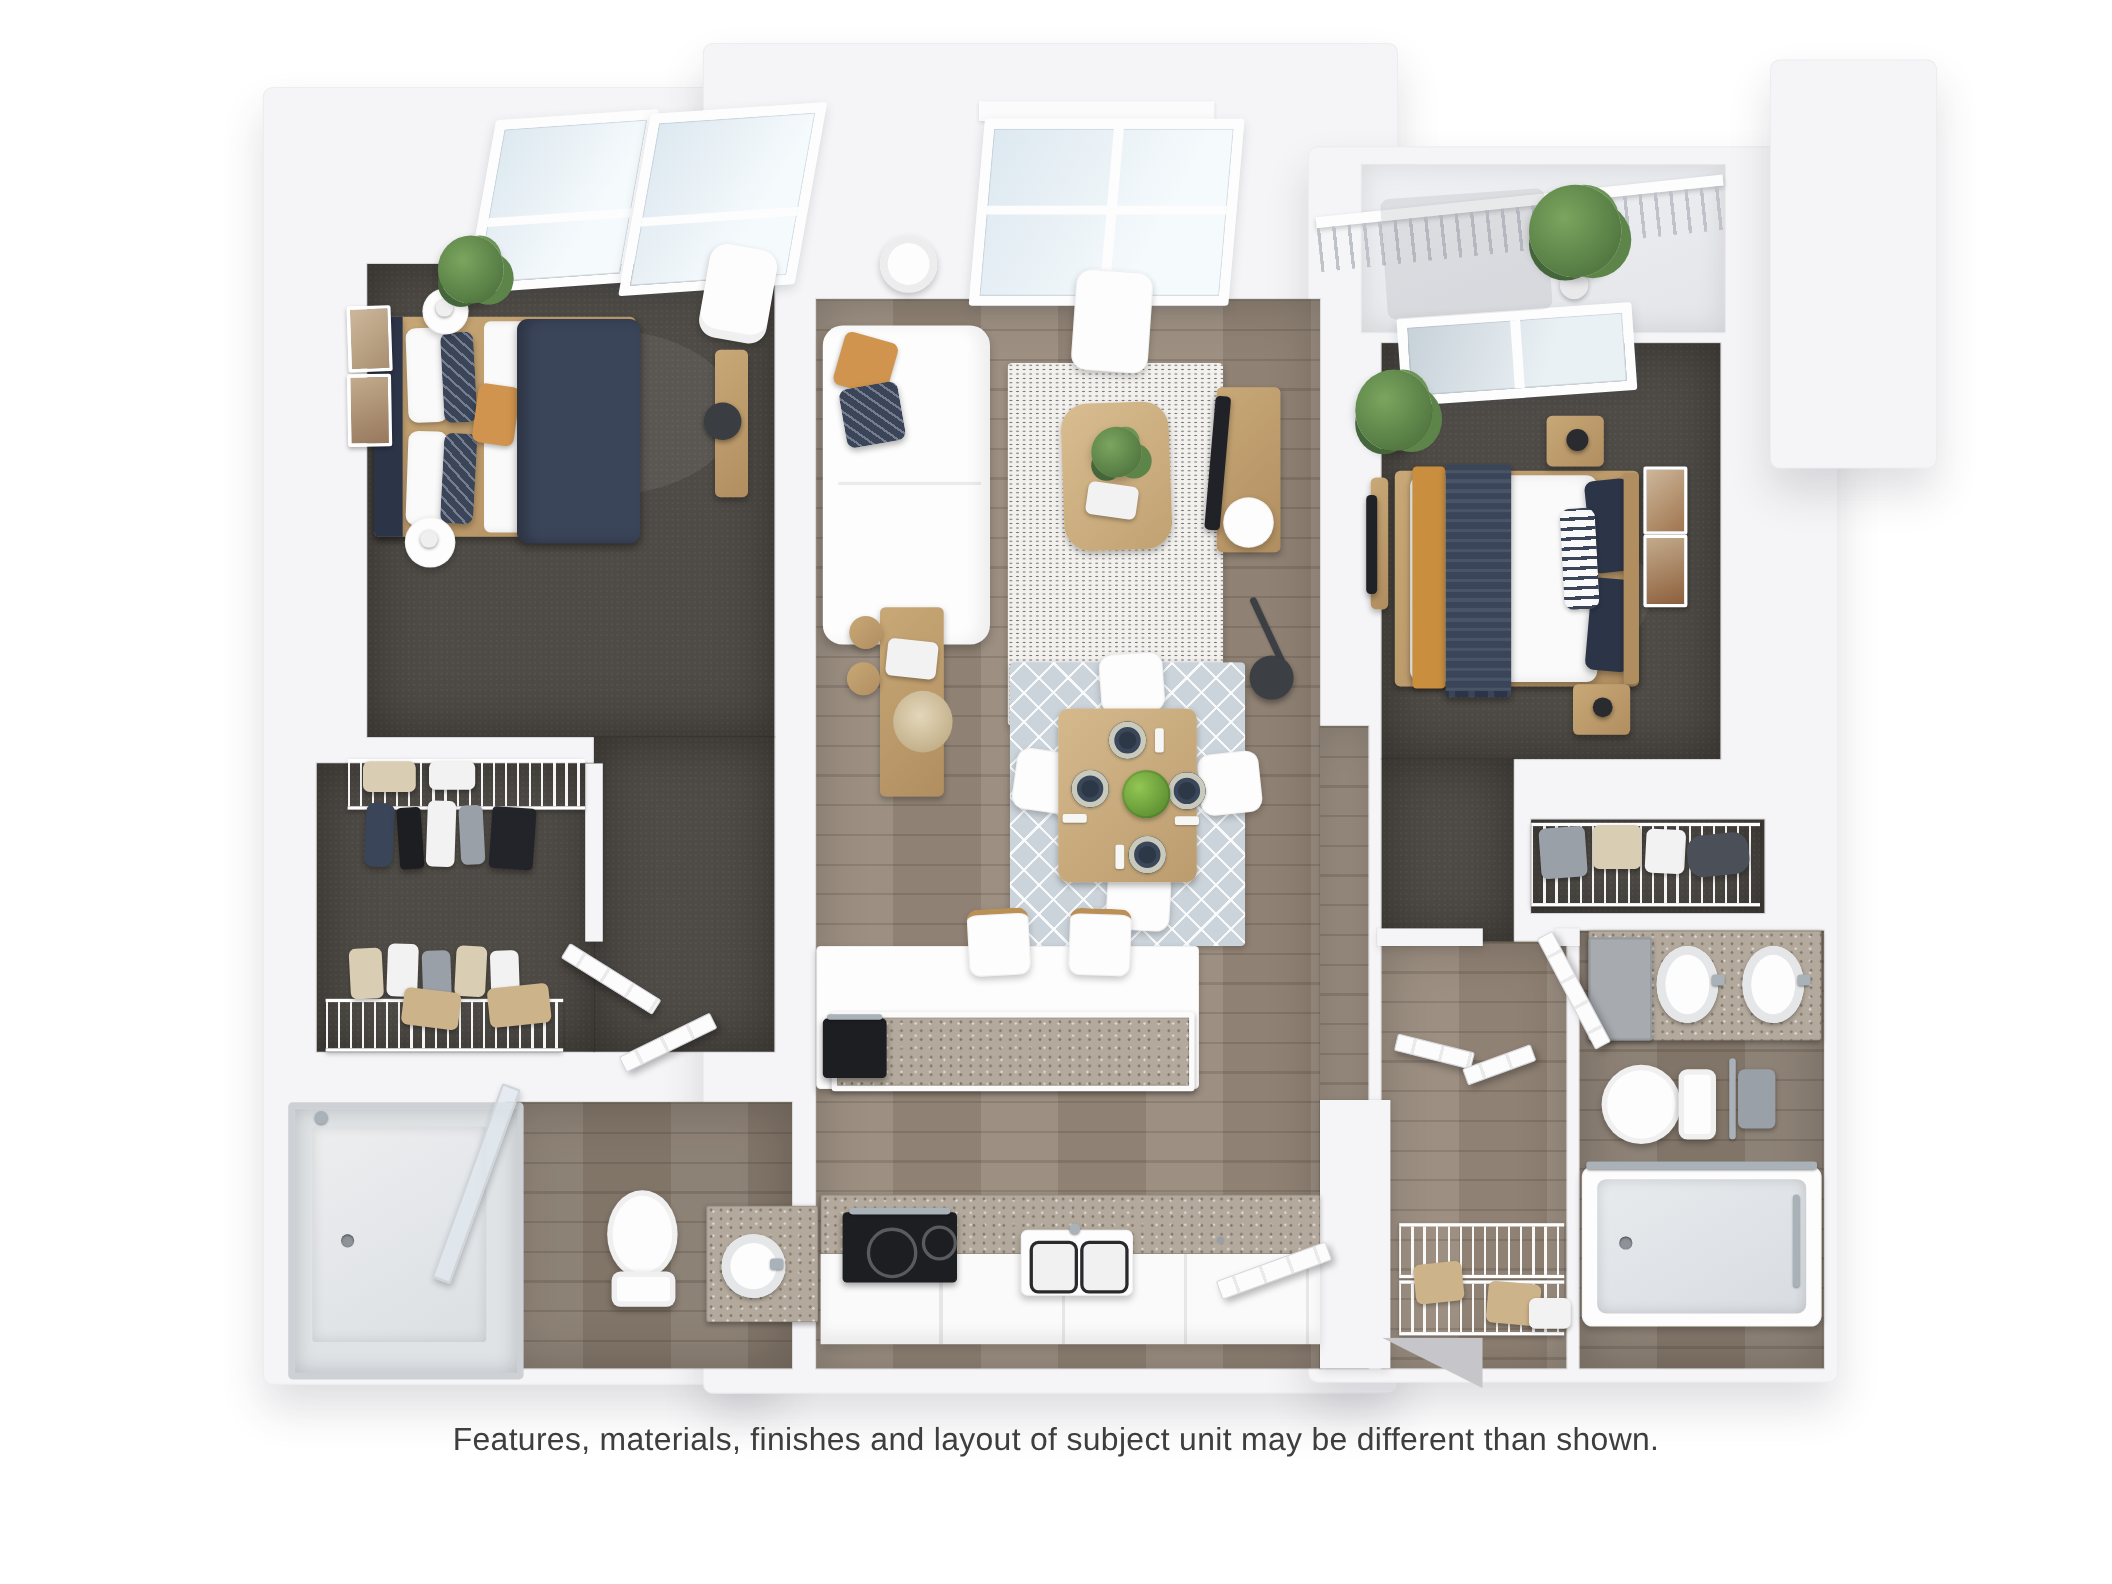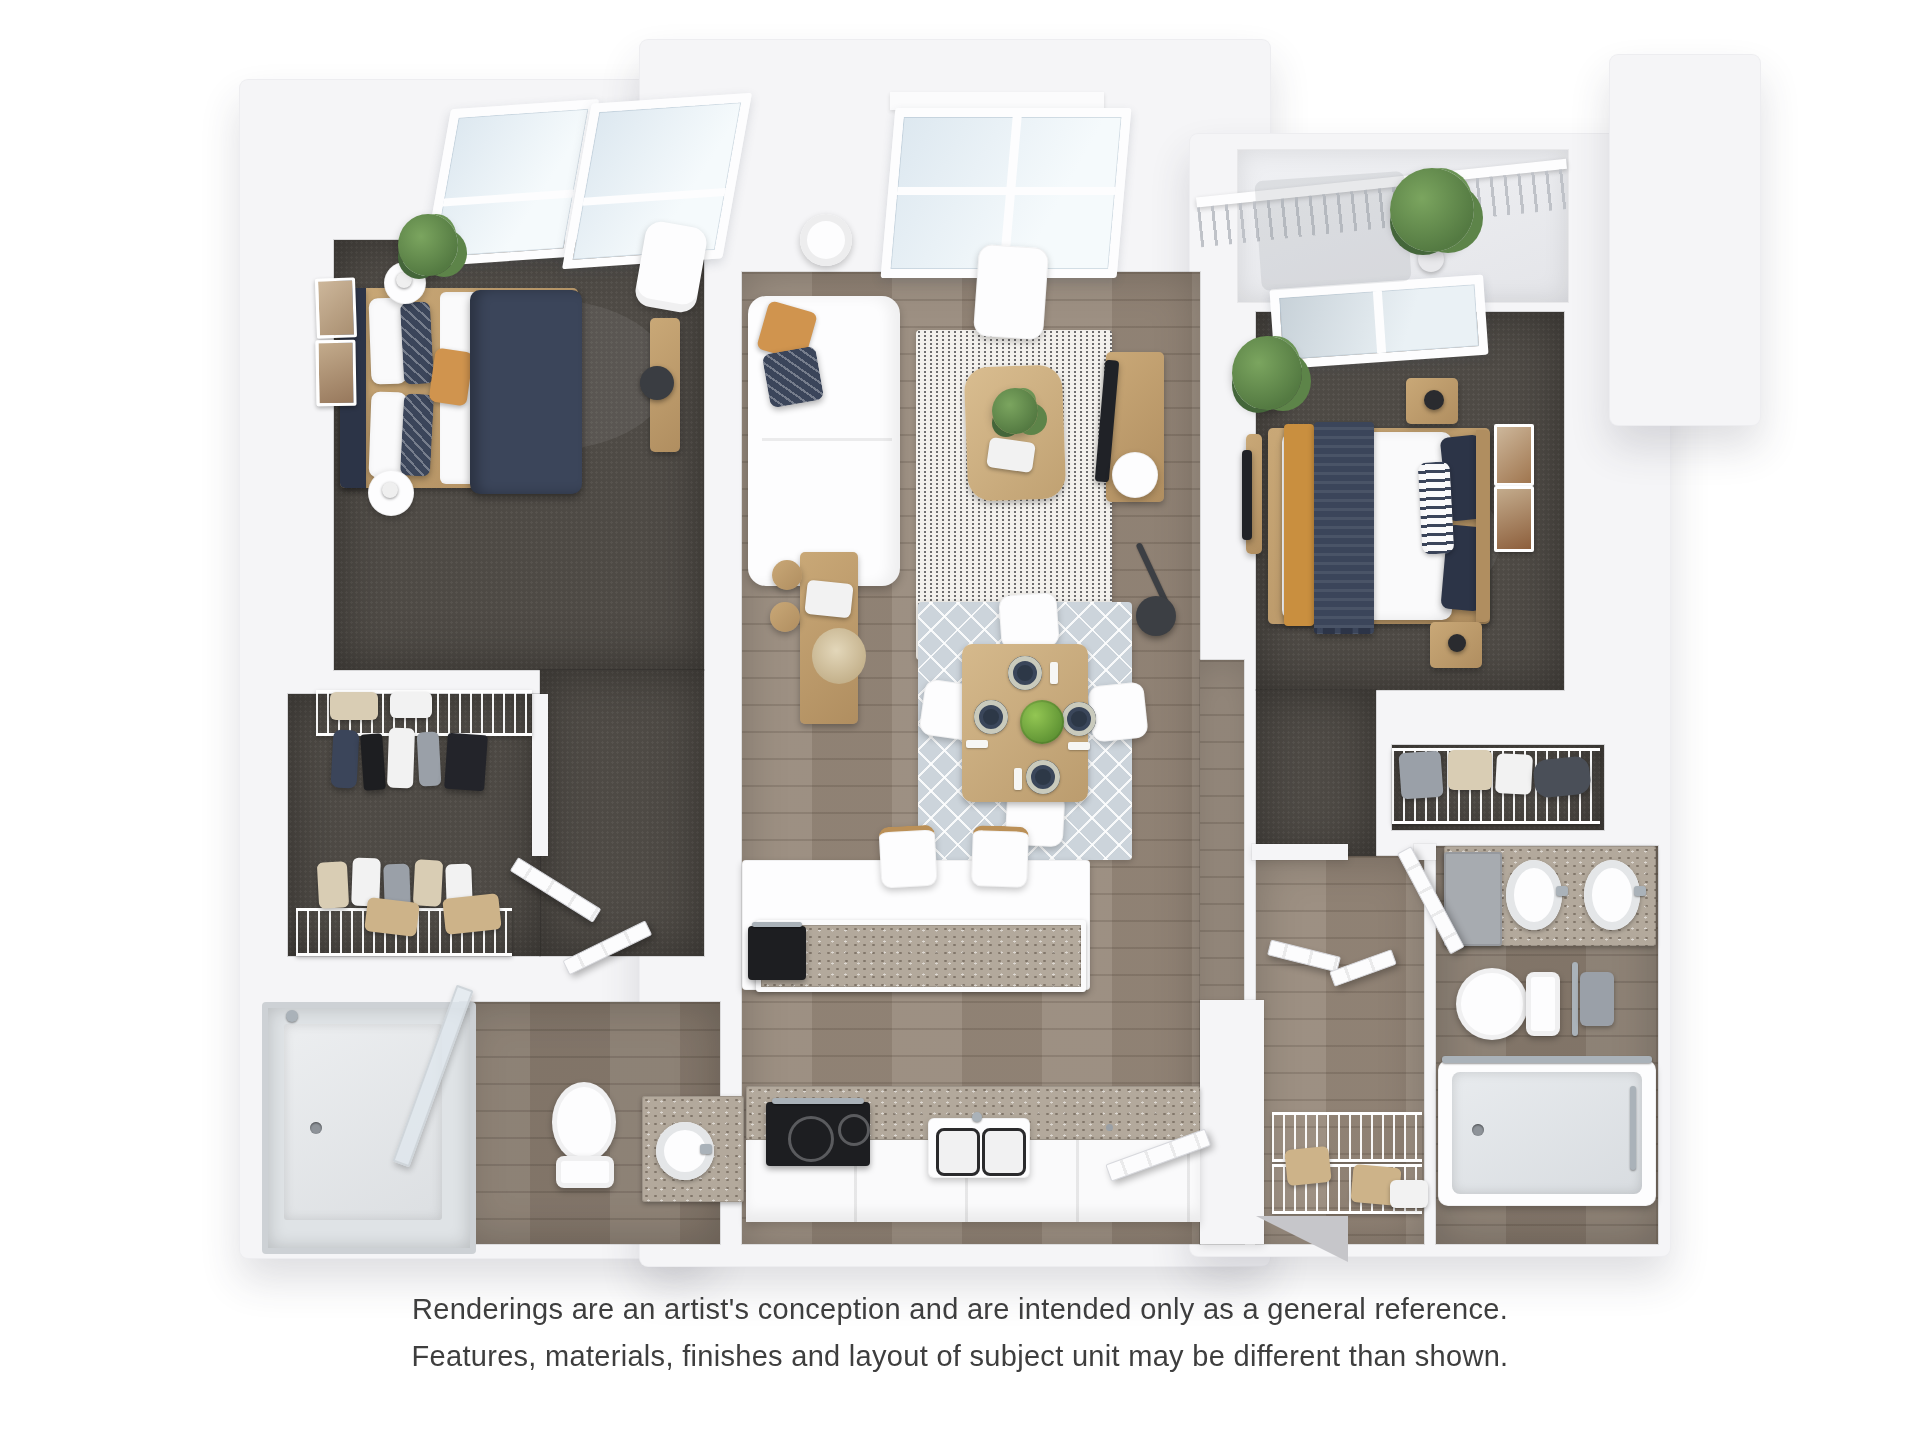--- a/index.html
+++ b/index.html
@@ -294,17 +294,16 @@
   <div class="white-piece" style="left:1438px;top:1060px;width:218px;height:146px;border-radius:10px;"></div>
   <div class="abs" style="left:1452px;top:1072px;width:190px;height:122px;background:linear-gradient(150deg,#e8ebee,#d8dce0);border-radius:8px;box-shadow:inset 0 0 12px rgba(0,0,0,.15);"></div>
   <div class="abs round" style="left:1472px;top:1124px;width:12px;height:12px;background:#8e9399;box-shadow:inset 0 1px 2px rgba(0,0,0,.5);"></div>
   <div class="chrome" style="left:1442px;top:1056px;width:210px;height:7px;"></div>
   <div class="chrome" style="left:1630px;top:1086px;width:6px;height:84px;"></div>
   <div class="door-leaf vert" style="left:1396px;top:850px;width:14px;height:112px;transform:rotate(-28deg);transform-origin:top center;"></div>
   <div class="door-leaf" style="left:1268px;top:948px;width:70px;height:14px;transform:rotate(14deg);"></div>
   <div class="door-leaf" style="left:1330px;top:960px;width:64px;height:14px;transform:rotate(-20deg);"></div>
 
   <div class="caption">
-    <div>Renderings are an artist's conception and are intended only as a general reference.</div>
     <div>Features, materials, finishes and layout of subject unit may be different than shown.</div>
   </div>
 
 </div>
 
 </body></html>

